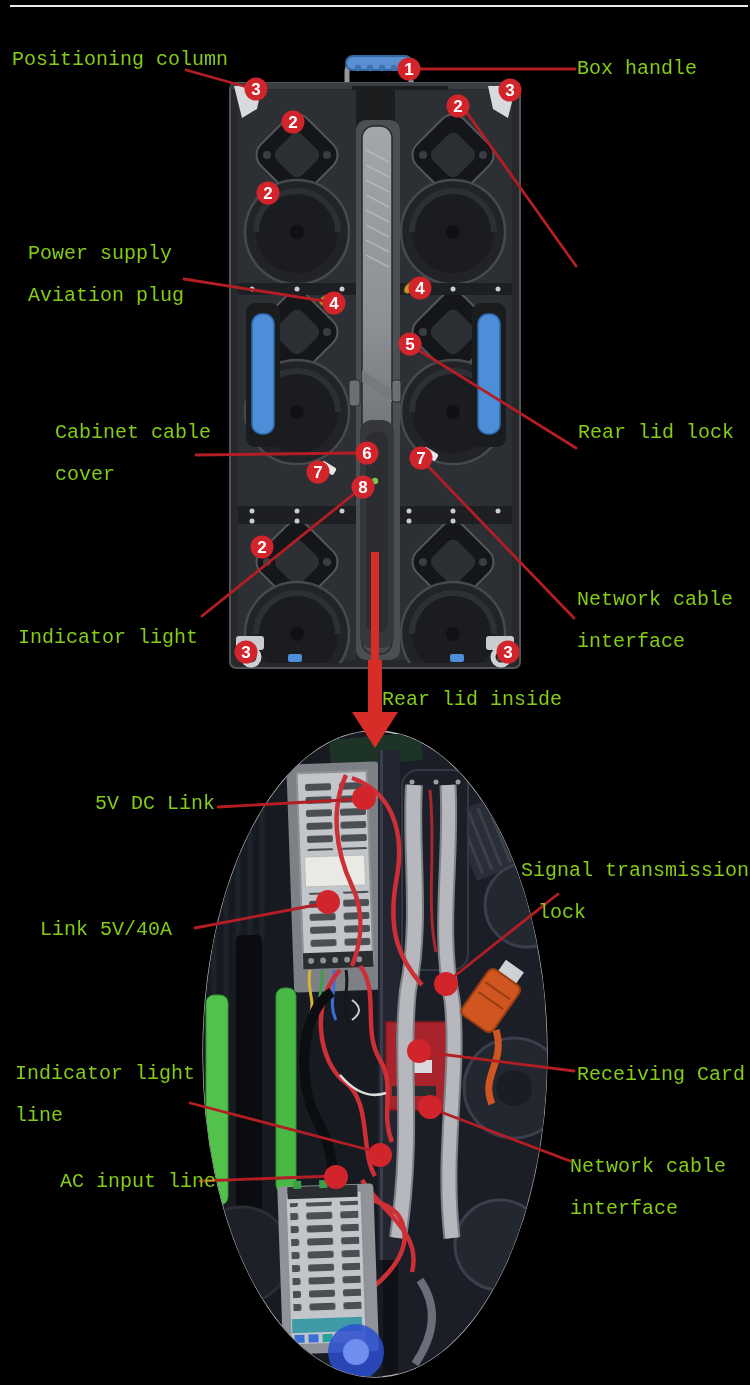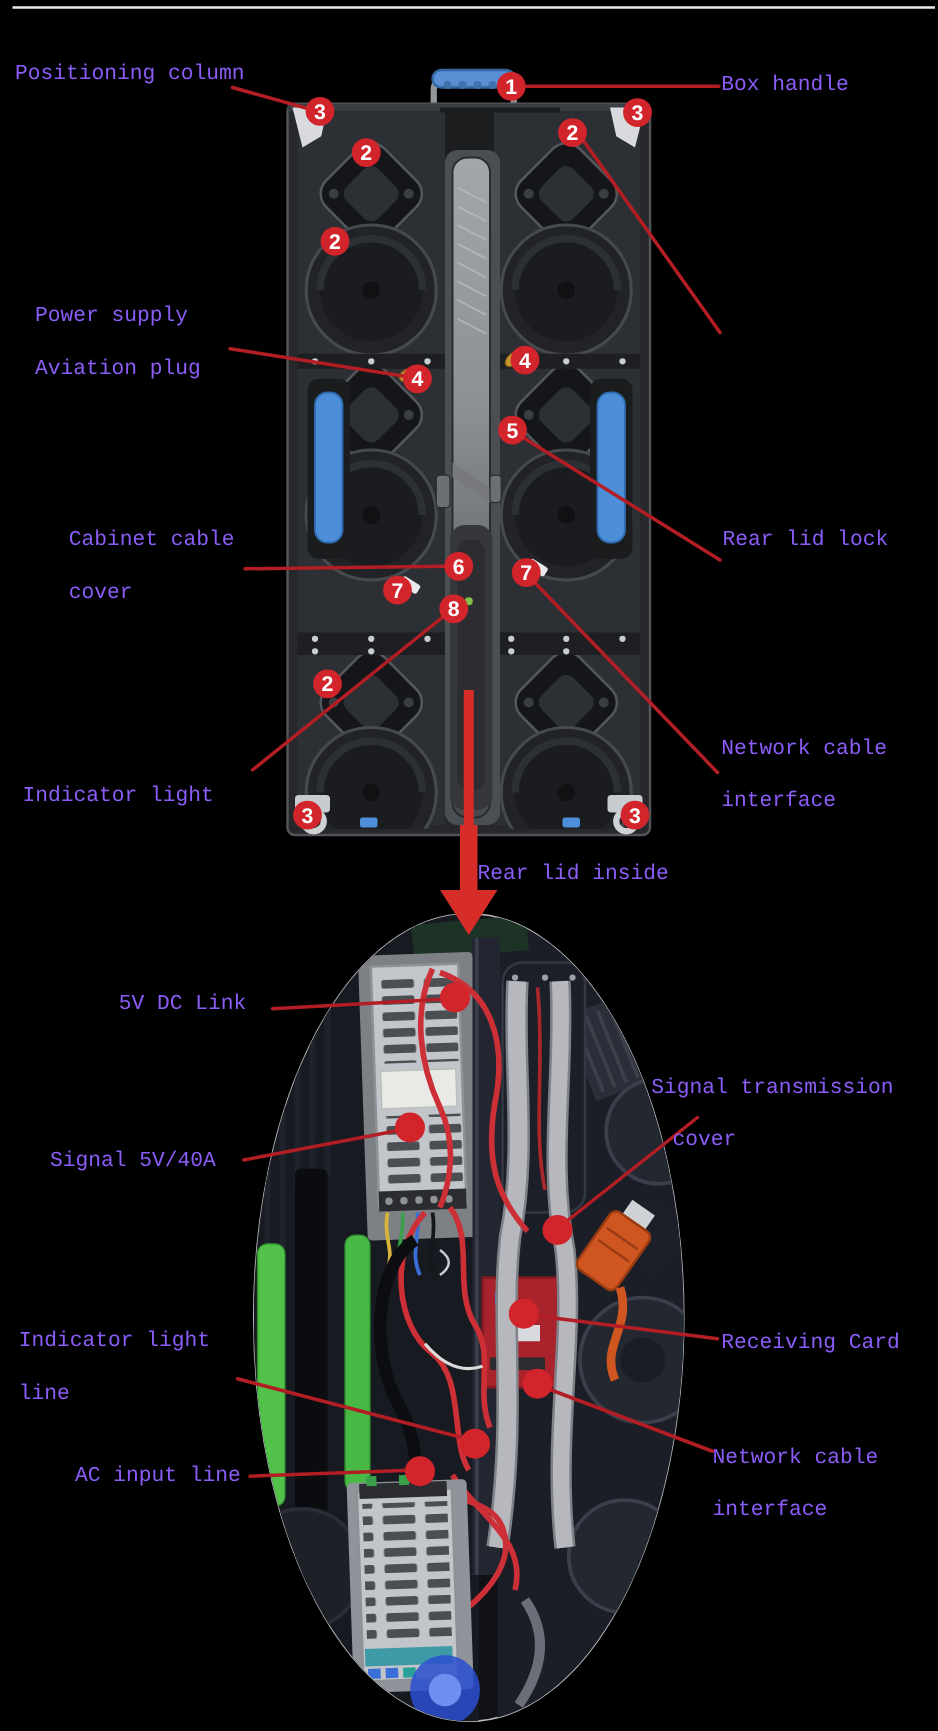--- a/index.html
+++ b/index.html
@@ -2,21 +2,21 @@
 <html><head>
 <meta charset="utf-8">
 <style>
   html,body{margin:0;padding:0;background:#000;}
   .stage{
     position:relative;width:750px;height:1385px;background:#000;overflow:hidden;
     font-family:"Liberation Mono","DejaVu Sans Mono",monospace;
   }
   .stage svg{position:absolute;left:0;top:0;}
   .lbl{
-    position:absolute;color:#8b5cf6;font-size:17px;line-height:42px;
+    position:absolute;color:#84cc16;font-size:20px;line-height:42px;
     white-space:pre-line;letter-spacing:0;
   }
   .lbl.indent2{text-indent:-17px;}
   .topline{position:absolute;left:10px;top:5px;width:738px;height:2px;background:#e9e9e9;}
 </style>
 </head>
 <body>
 
 <div class="stage">
   <div class="topline"></div>
@@ -382,22 +382,22 @@
 Aviation plug</div>
   <div class="lbl" style="left:55px;top:412px">Cabinet cable
 cover</div>
   <div class="lbl" style="left:578px;top:412px">Rear lid lock</div>
   <div class="lbl" style="left:18px;top:617px">Indicator light</div>
   <div class="lbl" style="left:577px;top:579px">Network cable
 interface</div>
   <div class="lbl" style="left:382px;top:679px">Rear lid inside</div>
 
   <div class="lbl" style="left:95px;top:783px">5V DC Link</div>
-  <div class="lbl" style="left:40px;top:909px">Signal 5V/40A</div>
+  <div class="lbl" style="left:40px;top:909px">Link 5V/40A</div>
   <div class="lbl indent2" style="left:538px;top:850px">Signal transmission
-cover</div>
+lock</div>
   <div class="lbl" style="left:15px;top:1053px">Indicator light
 line</div>
   <div class="lbl" style="left:60px;top:1161px">AC input line</div>
   <div class="lbl" style="left:577px;top:1054px">Receiving Card</div>
   <div class="lbl" style="left:570px;top:1146px">Network cable
 interface</div>
 </div>
 
 </body></html>

